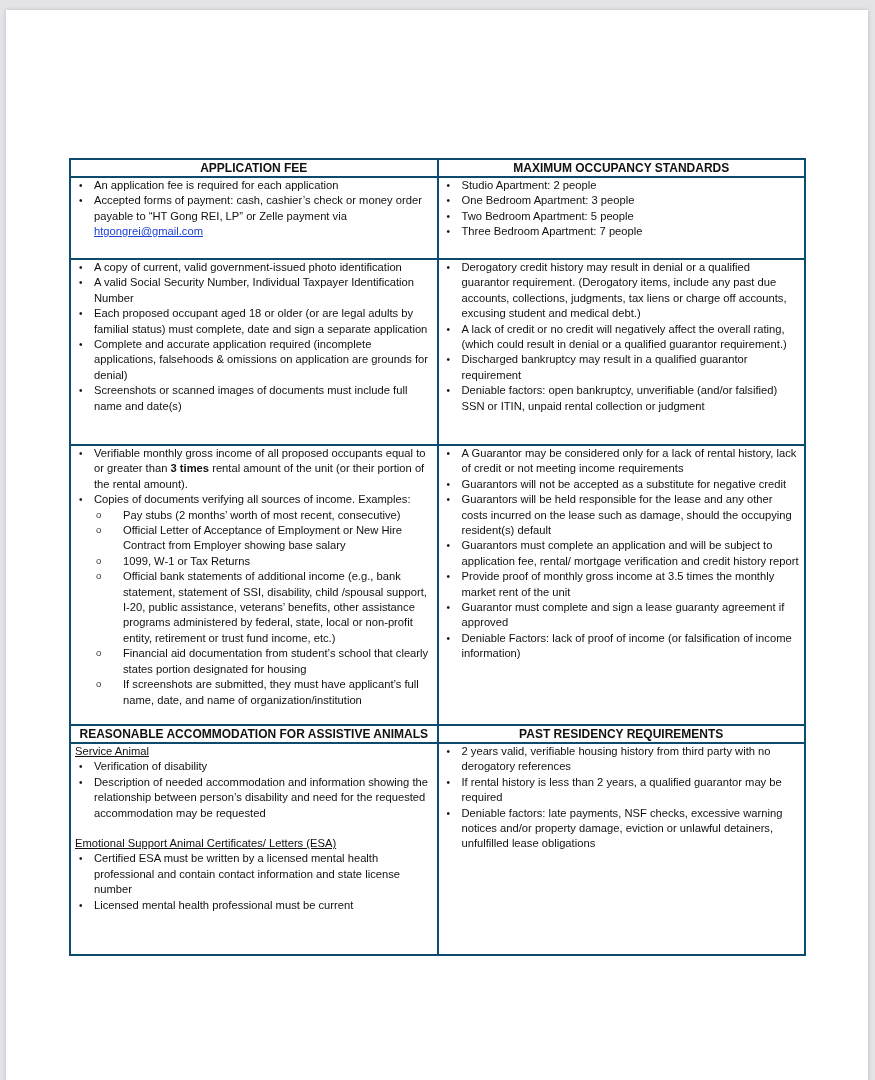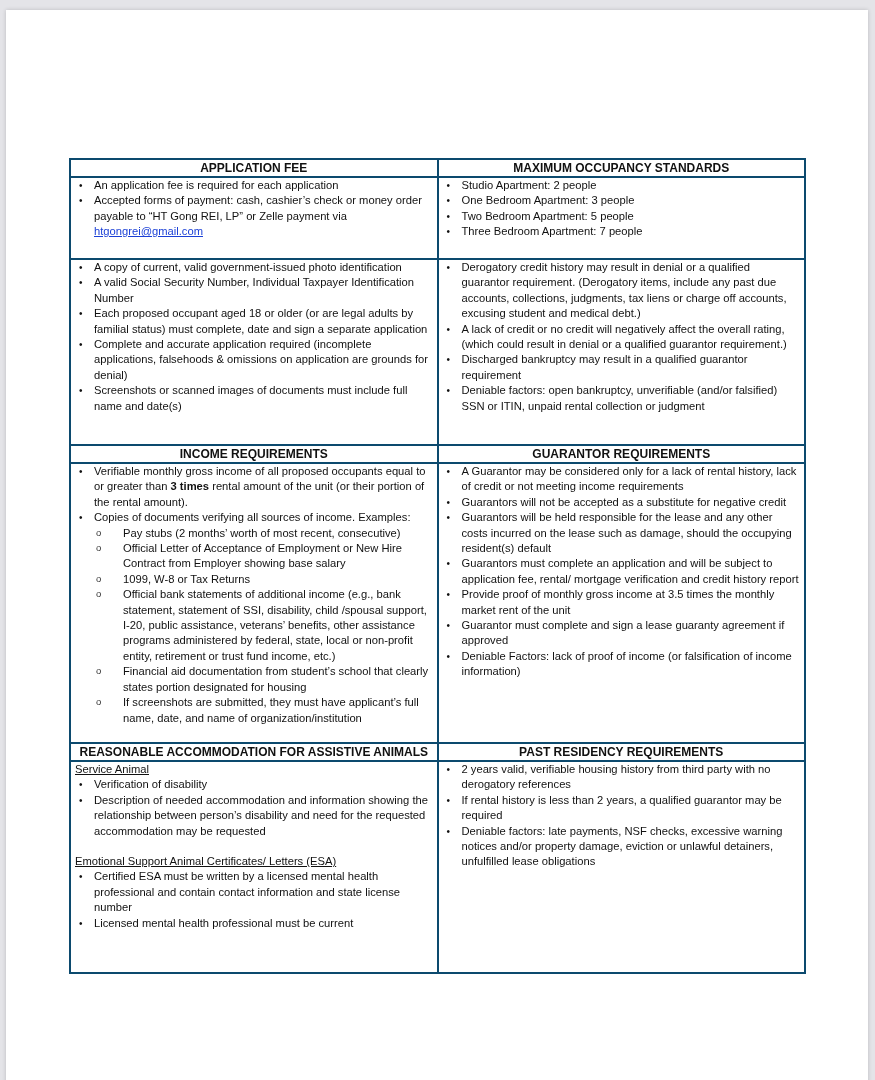--- a/index.html
+++ b/index.html
@@ -93,33 +93,29 @@
       <td class="c">
         <ul class="b">
           <li>Derogatory credit history may result in denial or a qualified guarantor requirement. (Derogatory items, include any past due accounts, collections, judgments, tax liens or charge off accounts, excusing student and medical debt.)</li>
           <li>A lack of credit or no credit will negatively affect the overall rating, (which could result in denial or a qualified guarantor requirement.)</li>
           <li>Discharged bankruptcy may result in a qualified guarantor requirement</li>
           <li>Deniable factors:  open bankruptcy, unverifiable (and/or falsified) SSN or ITIN, unpaid rental collection or judgment</li>
         </ul>
       </td>
     </tr>
 
-    <tr>
-      <td class="h">INCOME REQUIREMENTS</td>
-      <td class="h">GUARANTOR REQUIREMENTS</td>
-    </tr>
     <tr class="r3">
       <td class="c">
         <ul class="b">
           <li><span>Verifiable monthly gross income of all proposed occupants equal to or greater than </span><b>3 times</b><span> rental amount of the unit (or their portion of the rental amount).</span></li>
           <li><span>Copies of documents verifying all sources of income. Examples:</span>
             <ul class="o">
               <li>Pay stubs (2 months’ worth of most recent, consecutive)</li>
               <li>Official Letter of Acceptance of Employment or New Hire Contract from Employer showing base salary</li>
-              <li>1099, W-8 or Tax Returns</li>
+              <li>1099, W-1 or Tax Returns</li>
               <li>Official bank statements of additional income (e.g., bank statement, statement of SSI, disability, child /spousal support, I-20, public assistance, veterans’ benefits, other assistance programs administered by federal, state, local or non-profit entity, retirement or trust fund income, etc.)</li>
               <li>Financial aid documentation from student’s school that clearly states portion designated for housing</li>
               <li>If screenshots are submitted, they must have applicant’s full name, date, and name of organization/institution</li>
             </ul>
           </li>
         </ul>
       </td>
       <td class="c">
         <ul class="b">
           <li>A Guarantor may be considered only for a lack of rental history, lack of credit or not meeting income requirements</li>

